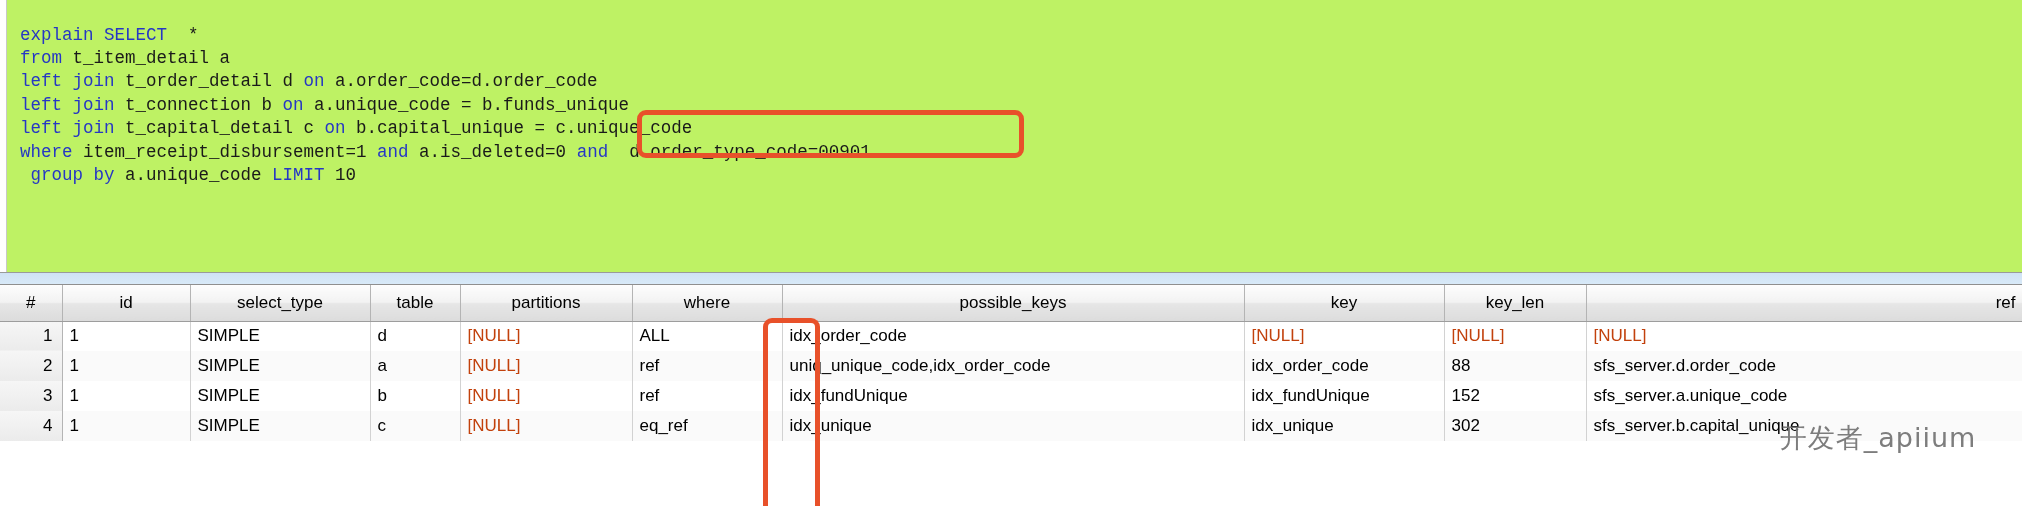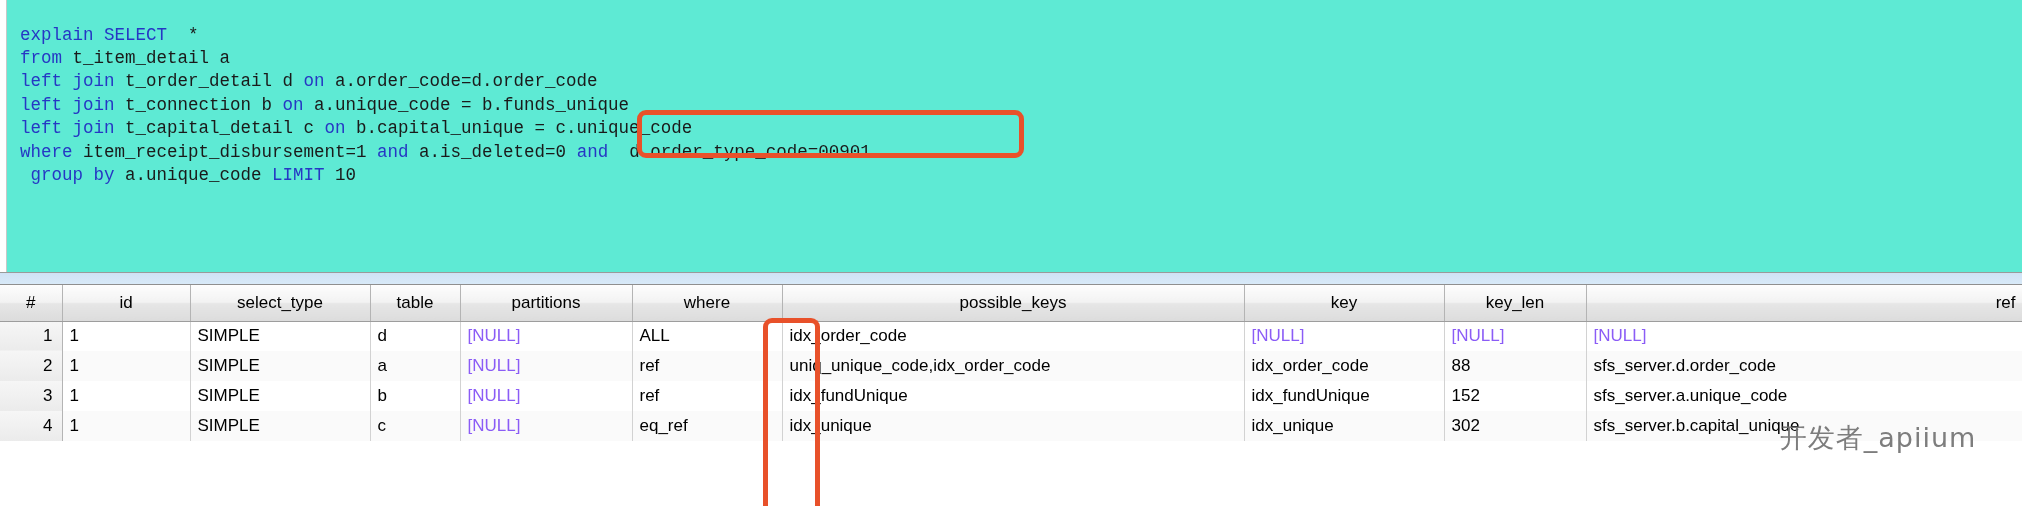--- a/index.html
+++ b/index.html
@@ -11,21 +11,21 @@
     position: relative;
     overflow: hidden;
     font-family: "Liberation Sans", sans-serif;
   }
 
   
   #editor-pane {
     position: absolute;
     left: 0; top: 0;
     width: 2022px; height: 272px;
-    background: #5eead4;
+    background: #bef264;
     box-sizing: border-box;
     padding-left: 35px;
   }
   #editor-left-gutter {
     position: absolute;
     left: 0; top: 0;
     width: 7px; height: 272px;
     background: #ffffff;
     border-right: 1px solid #c8c8c8;
     box-sizing: border-box;
@@ -115,21 +115,21 @@
   }
   table.grid tr.r-even td { background: #ffffff; }
   table.grid tr.r-odd  td { background: #fafafa; }
   table.grid td.rownum {
     background: linear-gradient(to bottom, #f6f6f6 0%, #ebebeb 100%) !important;
     border-right: 1px solid #b4b4b4;
     text-align: right;
     padding-right: 9px;
     color: #000000;
   }
-  .nullv { color: #8b5cf6; }
+  .nullv { color: #c2410c; }
 
   
   #type-col-box {
     position: absolute;
     left: 763px; top: 318px;
     width: 57px; height: 200px;
     border: 5px solid #e8512a;
     border-top-left-radius: 9px;
     border-top-right-radius: 9px;
     border-bottom: none;

